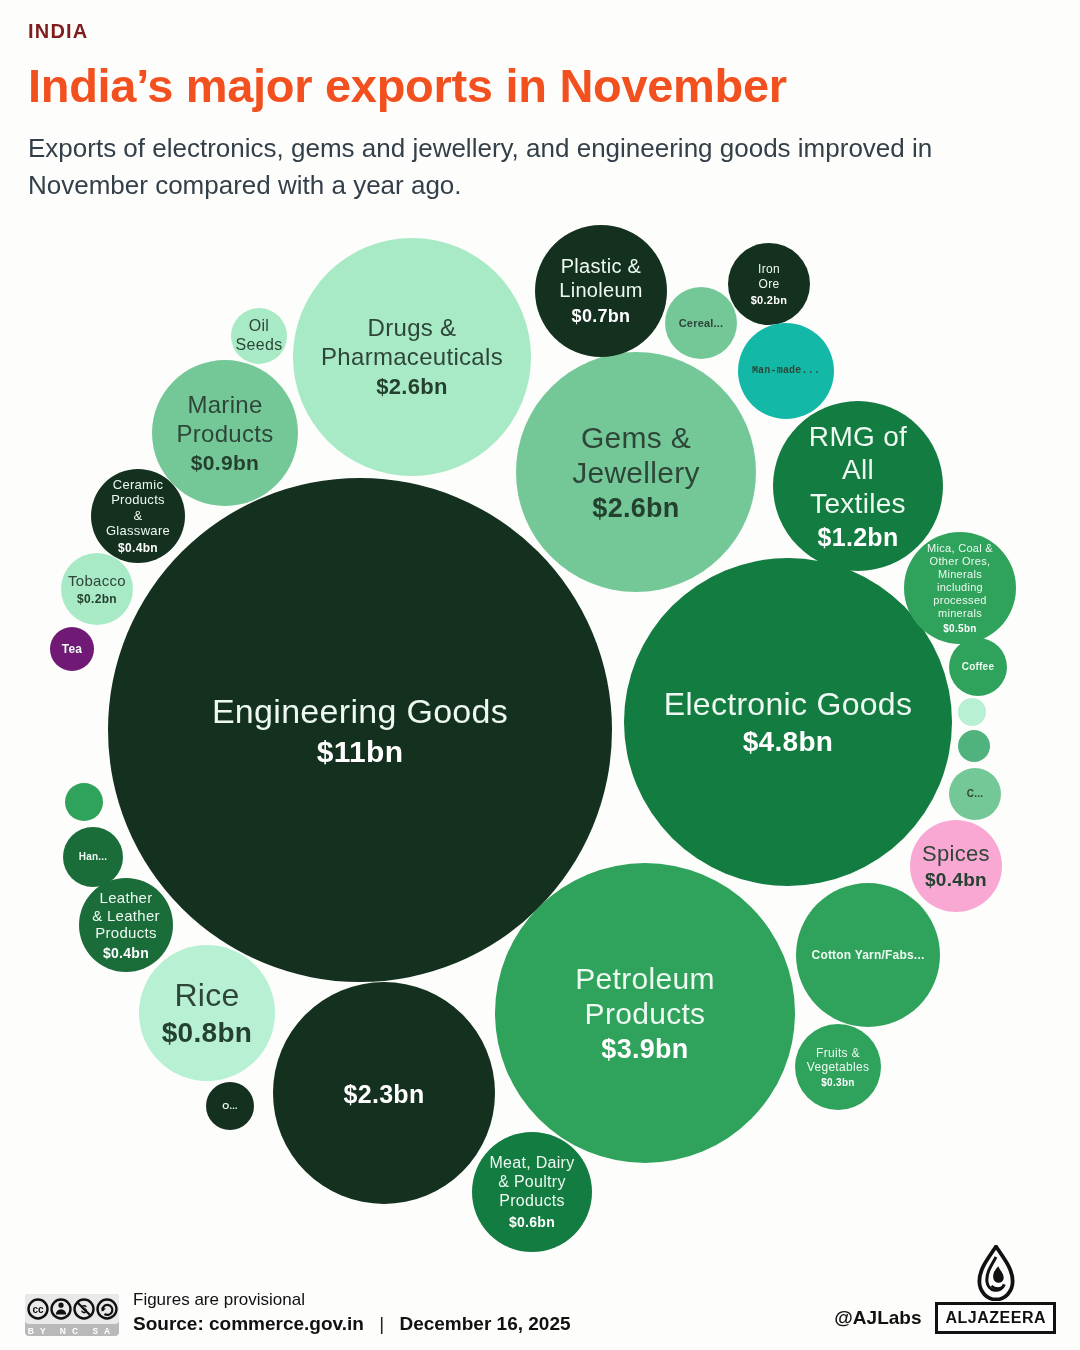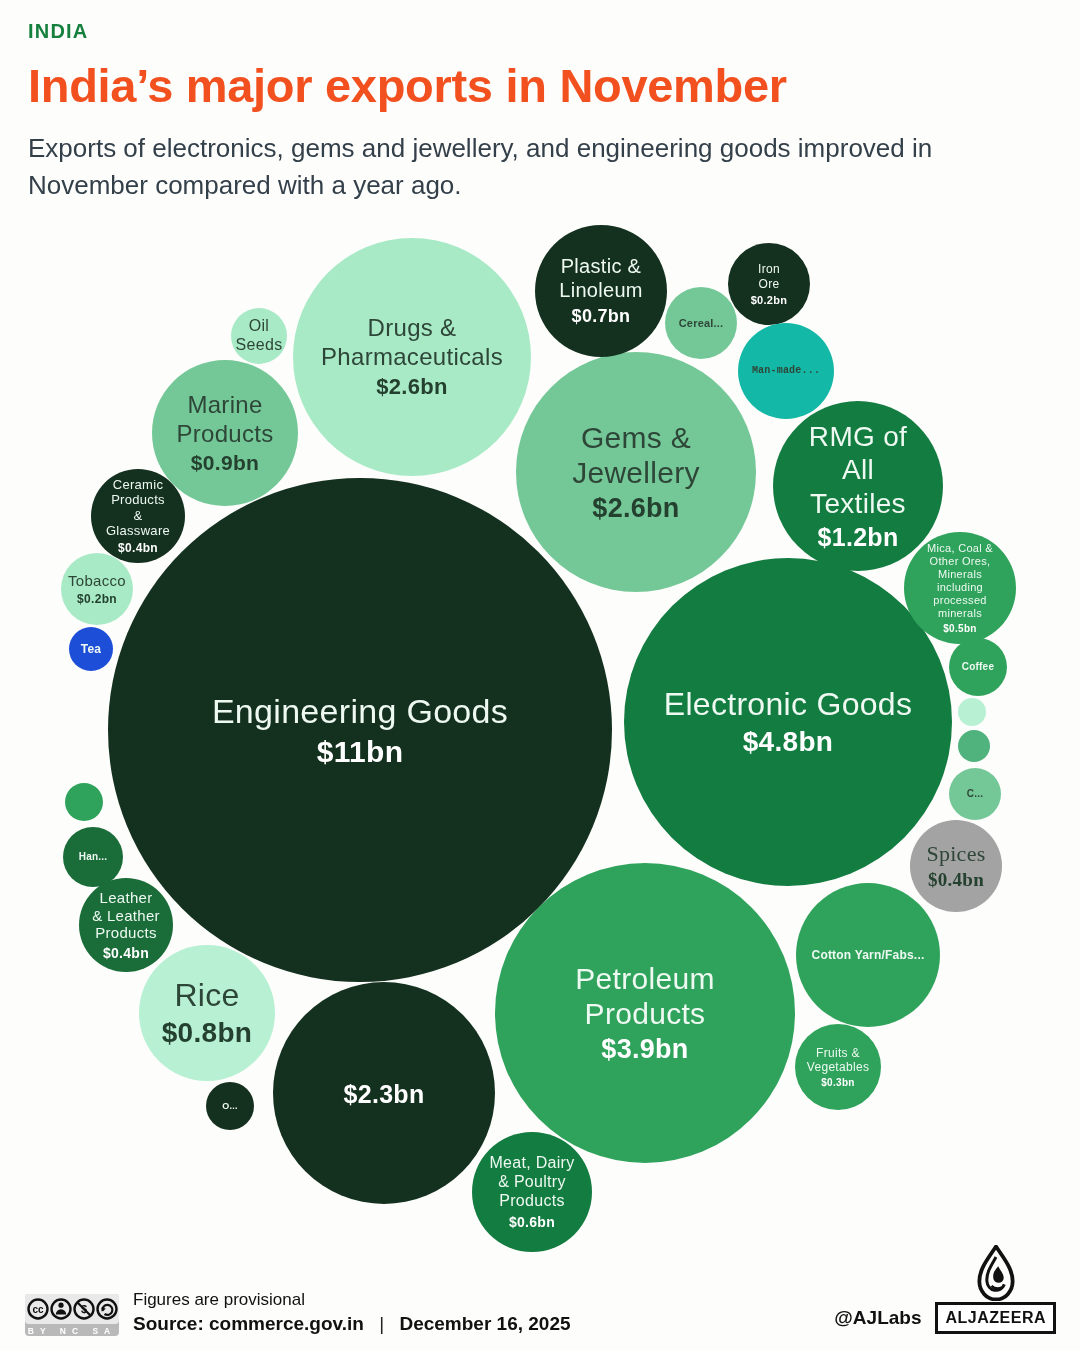--- a/index.html
+++ b/index.html
@@ -3,21 +3,21 @@
 <meta charset="utf-8">
 <style>
   html,body{margin:0;padding:0;}
   body{
     width:1080px;height:1350px;position:relative;overflow:hidden;
     background:#fdfdfc;font-family:"Liberation Sans",sans-serif;
     -webkit-font-smoothing:antialiased;
   }
   
   .header{position:absolute;left:28px;top:20px;width:1024px;}
-  .kicker{font-size:20px;font-weight:bold;letter-spacing:1.2px;color:#15803d;}
+  .kicker{font-size:20px;font-weight:bold;letter-spacing:1.2px;color:#7f1d1d;}
   .title{font-size:47px;font-weight:bold;margin-top:15px;letter-spacing:-0.3px;}
   .subtitle{font-size:26px;color:#333f49;margin-top:17px;line-height:1.44;white-space:pre-line;}
   
   .chart{position:absolute;left:0;top:0;width:1080px;height:1350px;}
   .bubble{
     position:absolute;border-radius:50%;
     display:flex;flex-direction:column;align-items:center;justify-content:center;
     text-align:center;box-sizing:border-box;
   }
   .b-label{white-space:pre-line;line-height:1.18;letter-spacing:0.3px;}
@@ -120,21 +120,21 @@
 &amp;
 Glassware</div>
       <div class="b-value" style="font-size: 12px; color: rgb(255, 255, 255);">$0.4bn</div>
     </div>
     <div class="bubble" style="left: 79px; top: 878px; height: 94px; width: 94px; background: rgb(26, 108, 57); align-items: center;">
       <div class="b-label" style="font-size: 15px; color: rgb(238, 249, 242);">Leather
 &amp; Leather
 Products</div>
       <div class="b-value" style="font-size: 14px; color: rgb(255, 255, 255);">$0.4bn</div>
     </div>
-    <div class="bubble" style="left: 910px; top: 820px; height: 92px; width: 92px; background: #a3a3a3; font-family: Liberation Serif, serif;">
+    <div class="bubble" style="left: 910px; top: 820px; height: 92px; width: 92px; background: #f9a8d4;">
       <div class="b-label" style="font-size: 22px; color: rgb(46, 70, 56);">Spices</div>
       <div class="b-value" style="font-size: 19px; color: rgb(36, 64, 47);">$0.4bn</div>
     </div>
     <div class="bubble" style="left: 795px; top: 1024px; height: 86px; width: 86px; background: rgb(47, 163, 91);">
       <div class="b-label" style="font-size: 12px; color: rgb(238, 249, 242);">Fruits &amp;
 Vegetables</div>
       <div class="b-value" style="font-size: 10px; color: rgb(255, 255, 255);">$0.3bn</div>
     </div>
     <div class="bubble" style="left: 728px; top: 243px; height: 82px; width: 82px; background: rgb(20, 48, 30);">
       <div class="b-label" style="font-size: 12px; color: rgb(238, 249, 242);">Iron
@@ -150,21 +150,21 @@
     </div>
     <div class="bubble" style="left: 665px; top: 287px; height: 72px; width: 72px; background: rgb(116, 200, 151);">
       <div class="b-label bold" style="font-size: 11px; color: rgb(46, 70, 56);">Cereal...</div>
     </div>
     <div class="bubble" style="left: 949px; top: 638px; height: 58px; width: 58px; background: rgb(47, 163, 91);">
       <div class="b-label bold" style="font-size: 10px; color: rgb(238, 249, 242);">Coffee</div>
     </div>
     <div class="bubble" style="left: 63px; top: 827px; height: 60px; width: 60px; background: rgb(26, 108, 57);">
       <div class="b-label bold" style="font-size: 10px; color: rgb(238, 249, 242);">Han...</div>
     </div>
-    <div class="bubble" style="left: 69px; top: 627px; height: 44px; width: 44px; background: #1d4ed8;">
+    <div class="bubble" style="left: 50px; top: 627px; height: 44px; width: 44px; background: #701a75;">
       <div class="b-label bold" style="font-size: 12px; color: rgb(238, 249, 242);">Tea</div>
     </div>
     <div class="bubble" style="left: 231px; top: 308px; height: 56px; width: 56px; background: rgb(168, 234, 198);">
       <div class="b-label" style="font-size: 16px; color: rgb(46, 70, 56);">Oil
 Seeds</div>
     </div>
     <div class="bubble" style="left: 949px; top: 768px; height: 52px; width: 52px; background: rgb(116, 200, 151);">
       <div class="b-label bold" style="font-size: 10px; color: rgb(46, 70, 56);">C...</div>
     </div>
     <div class="bubble" style="left: 206px; top: 1082px; height: 48px; width: 48px; background: rgb(20, 48, 30);">

